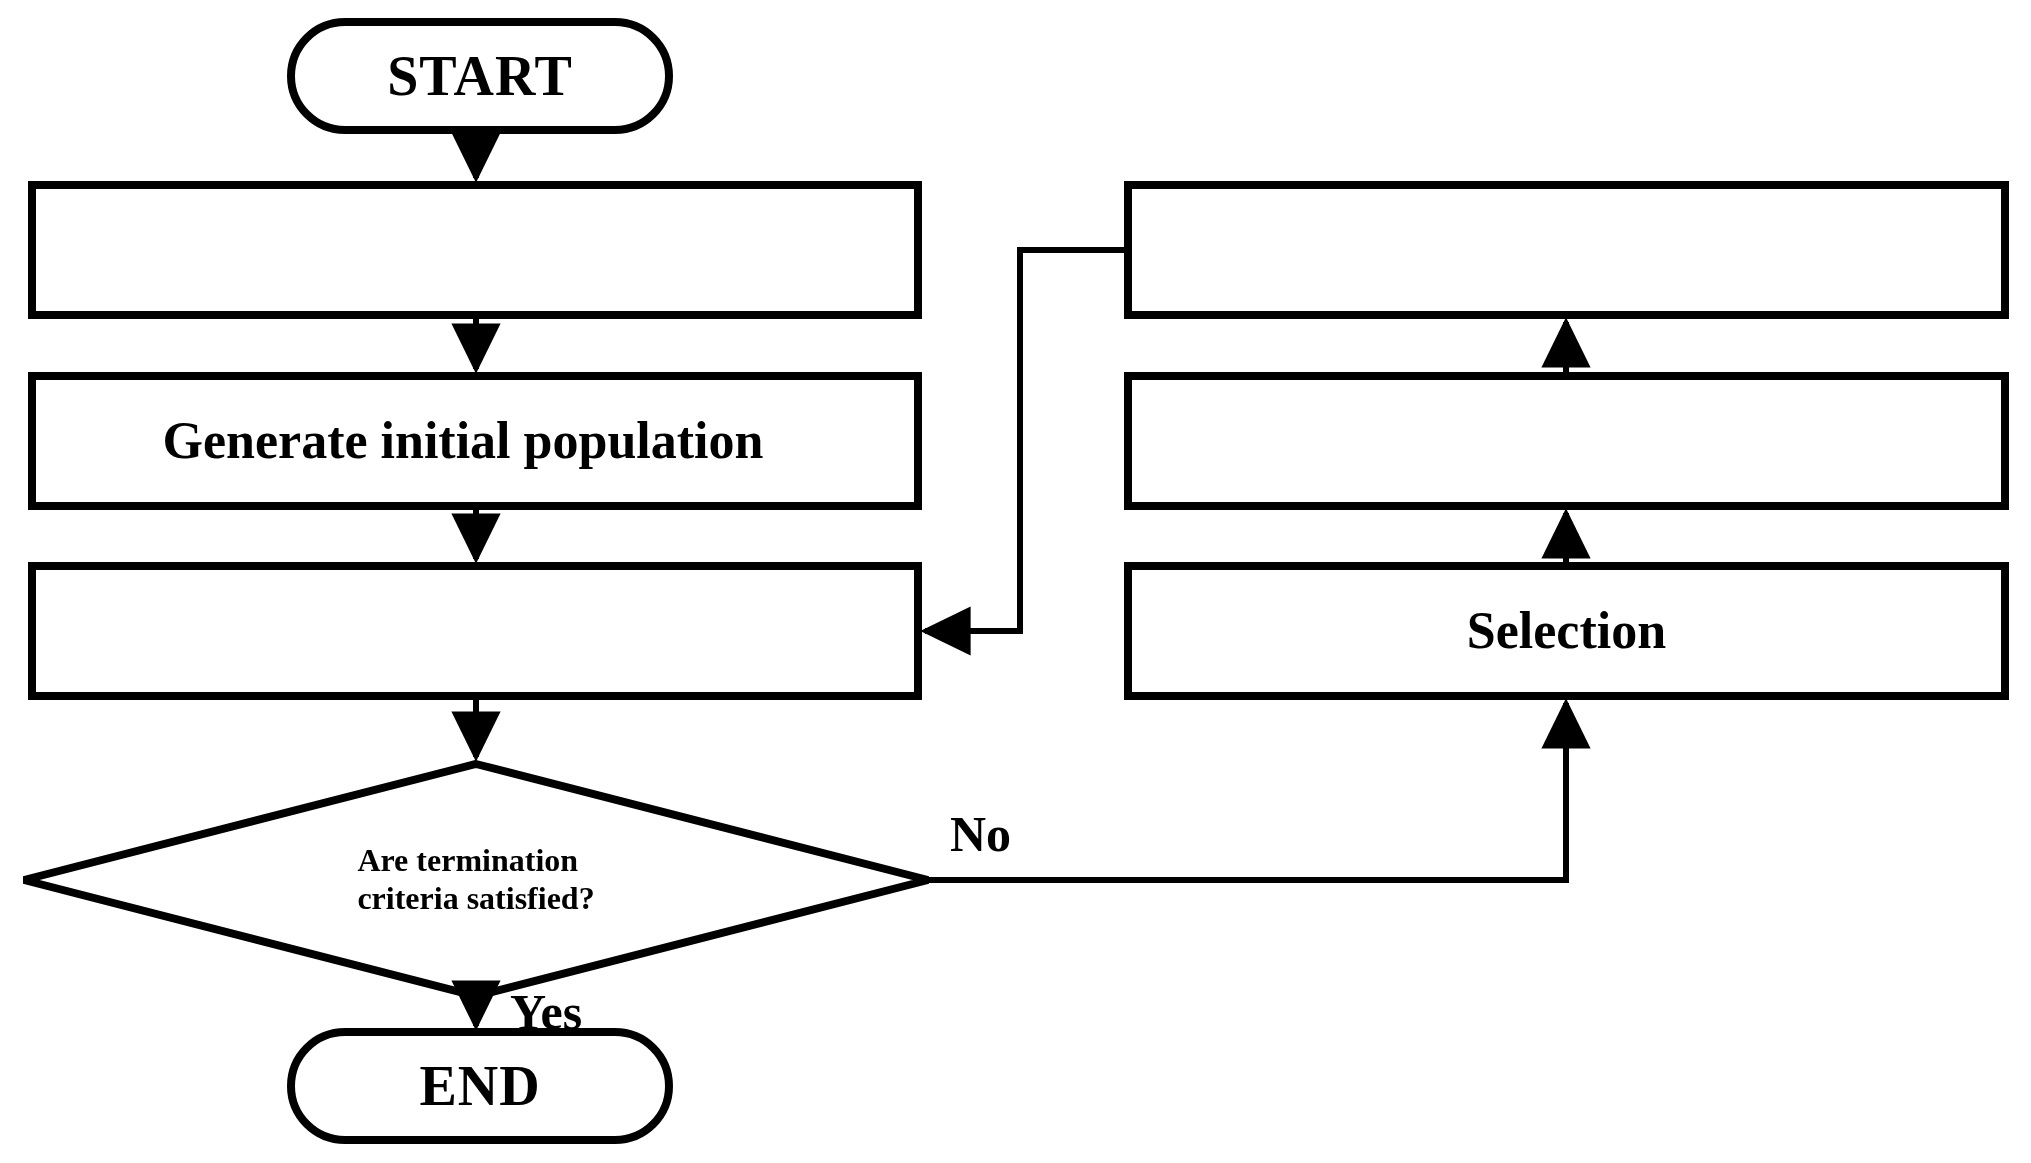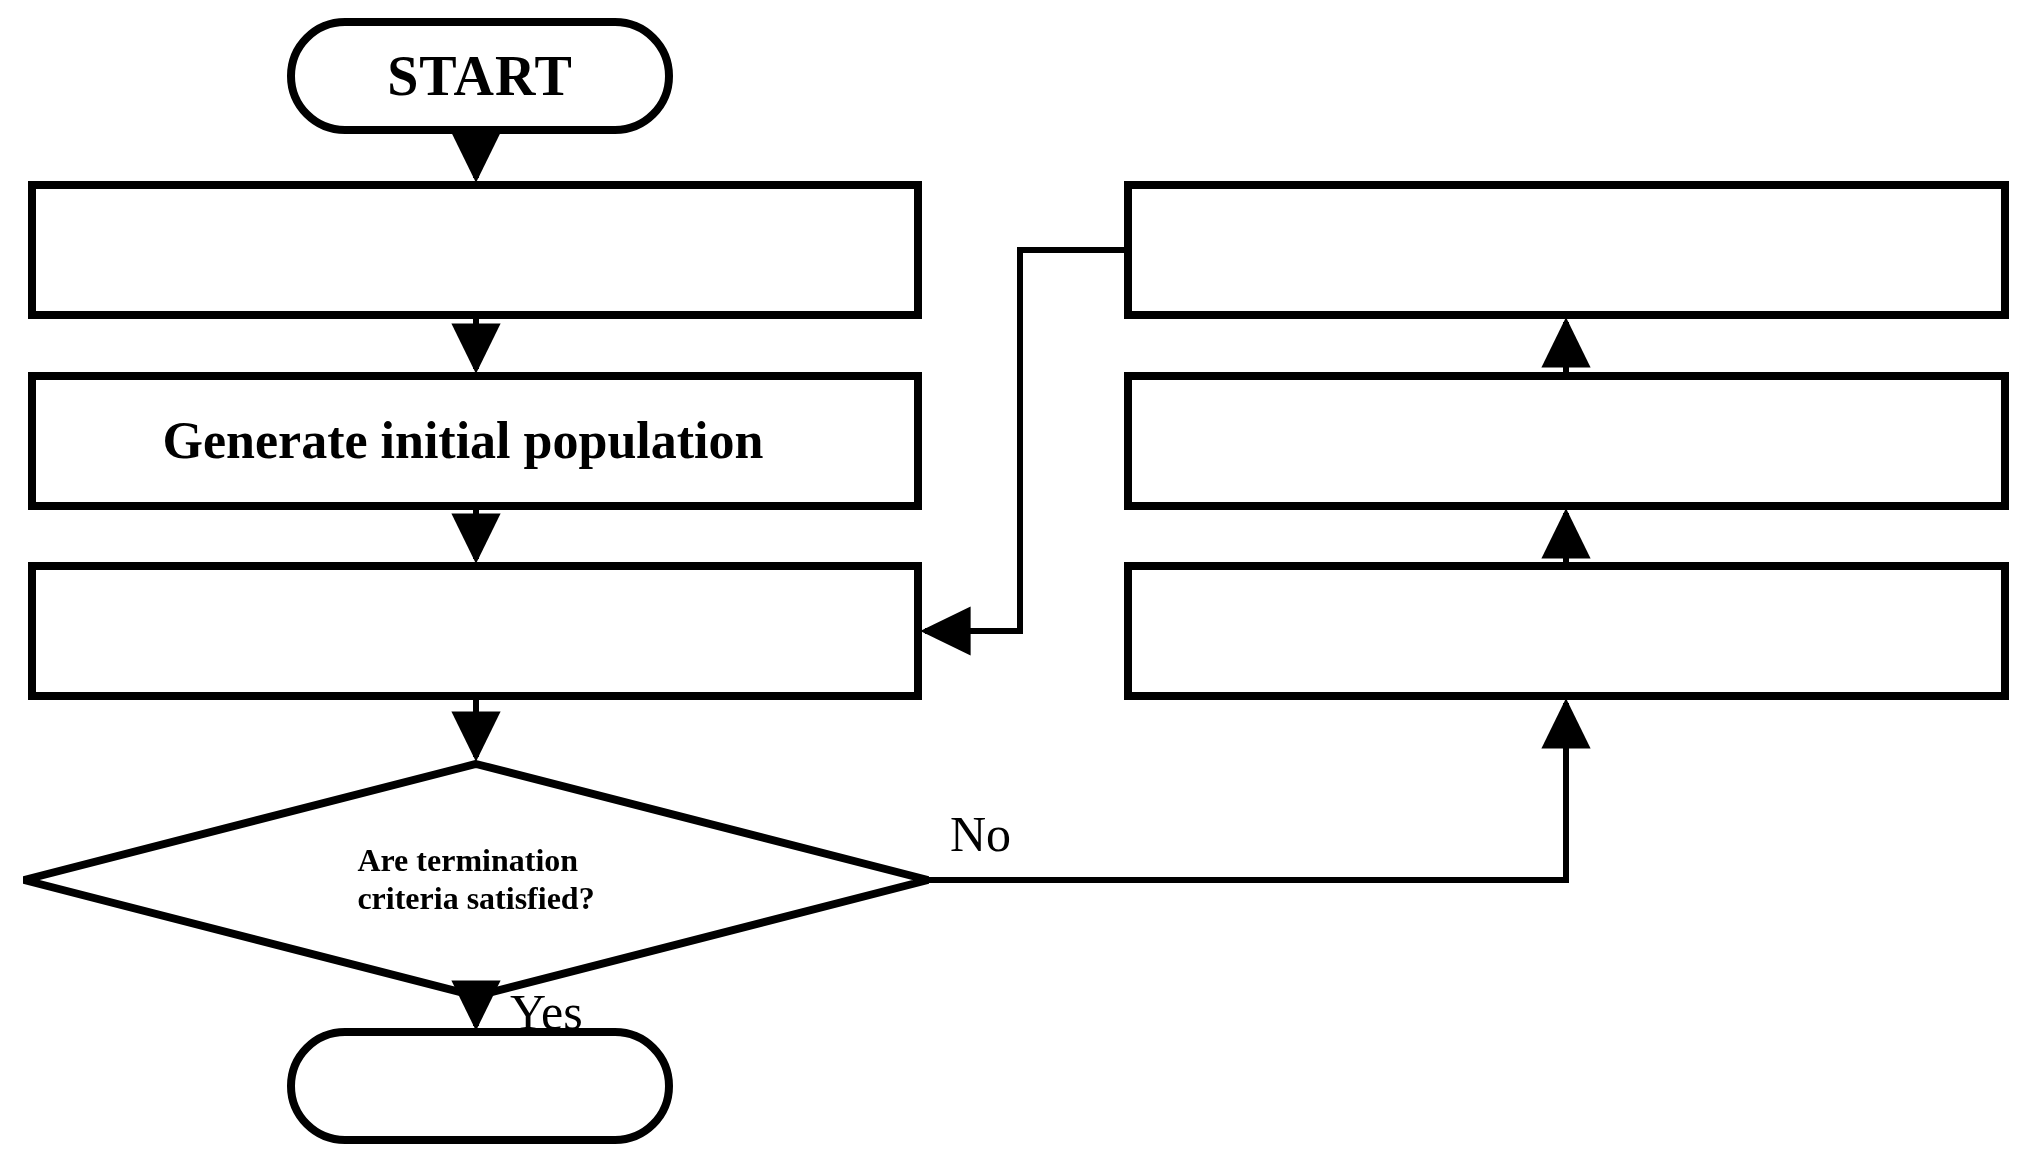--- a/index.html
+++ b/index.html
@@ -37,21 +37,21 @@
     line-height: 1.18;
     pointer-events: none;
     white-space: pre-line;
   }
   .terminal-label { font-size: 56px; letter-spacing: 1px; }
   .process-label  { font-size: 52px; }
   .decision-label { font-size: 32px; }
   .edge-label {
     position: absolute;
     color: #000000;
-    font-weight: normal;
+    font-weight: bold;
     font-size: 50px;
     font-family: "Liberation Serif", "DejaVu Serif", serif;
     white-space: nowrap;
   }
 </style>
 </head>
 <body>
 
 <div id="canvas">
 
@@ -101,21 +101,23 @@
 
   <div class="node-label terminal-label" style="left:291px; top:22px; width:378px; height:108px;">START</div>
 
 
   <div class="node-label process-label" style="left:20px; top:376px; width:886px; height:130px;">Generate initial population</div>
 
 
   <div class="node-label decision-label" style="left:186px; top:790px; width:580px; height:180px;">Are termination
 criteria satisfied?</div>
 
+  <div class="node-label terminal-label" style="left:291px; top:1032px; width:378px; height:108px;">END</div>
 
 
 
+  <div class="node-label process-label" style="left:1128px; top:566px; width:877px; height:130px;">Selection</div>
 
   <div class="edge-label" style="left:510px; top:983px;text-align:center;">Yes</div>
 
   <div class="edge-label" style="left:950px; top:805px;">No</div>
 
 </div>
 
 </body></html>

